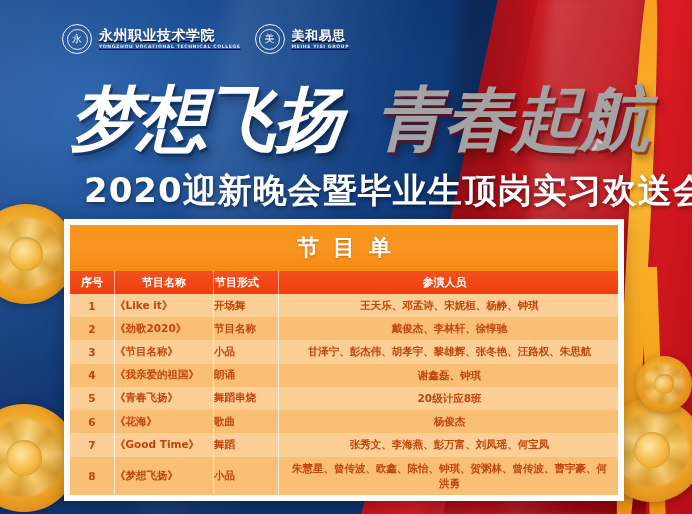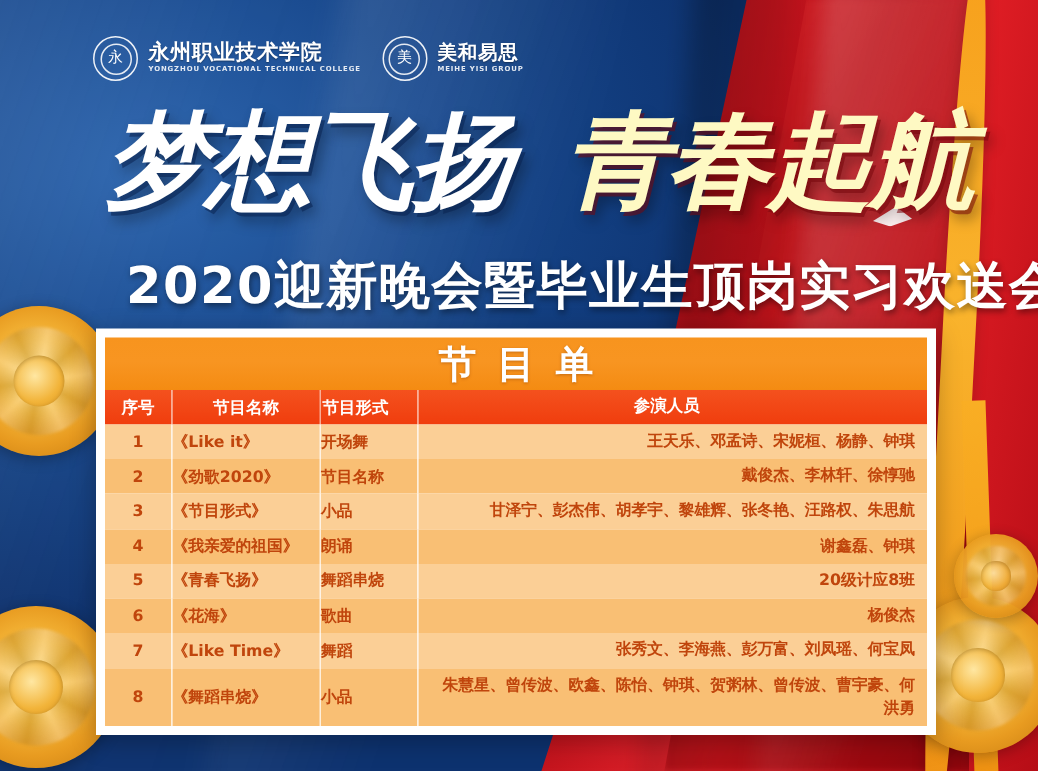--- a/index.html
+++ b/index.html
@@ -111,58 +111,58 @@
     border: 1.6px solid rgba(255,255,255,0.92);
     display: flex; align-items: center; justify-content: center;
     flex: none;
   }
   .logo-seal-inner {
     width: 19px; height: 19px; border-radius: 50%;
     border: 1.2px solid rgba(255,255,255,0.88);
     display:flex; align-items:center; justify-content:center;
     font-size: 10px; color: #fff; line-height: 1;
   }
-  .logo-texts { display: flex; flex-direction: column; justify-content: space-between; }
+  .logo-texts { display: flex; flex-direction: column; justify-content: space-between; text-decoration: underline; }
   .logo-cn {
     color: #ffffff; font-size: 14px; font-weight: 700;
     letter-spacing: .5px; line-height: 1.05;
     font-family: "DejaVu Serif", "Liberation Serif", serif;
     white-space: nowrap;
     text-shadow: 0 1px 1px rgba(0,0,0,0.35);
   }
   .logo-en {
     color: rgba(255,255,255,0.88); font-size: 4.6px; font-weight: 700;
     letter-spacing: .6px; line-height: 1.2; white-space: nowrap;
     margin-top: 1px;
   }
   .logo-cn.small { font-size: 13px; }
 
   
   .title-main {
-    position: absolute; left: 70px; top: 54px;
+    position: absolute; left: 70px; top: 66px;
     width: 560px; height: 105px;
     display: flex; align-items: center; gap: 34px;
   }
   .title-part {
     font-family: "DejaVu Serif", "Liberation Serif", serif;
     font-weight: 700;
     font-style: italic;
     line-height: 1;
     white-space: nowrap;
   }
   .title-white {
     color: #ffffff;
     font-size: 70px;
     letter-spacing: -2px;
     text-shadow:
       2px 3px 0 rgba(10,35,80,0.55),
       4px 6px 9px rgba(0,0,0,0.35);
   }
   .title-red {
-    color: #fef9c3;
+    color: #a3a3a3;
     font-size: 70px;
     letter-spacing: -2px;
     text-shadow:
       2px 3px 0 rgba(120,8,12,0.55),
       4px 6px 9px rgba(0,0,0,0.35);
   }
 
   
   .subtitle {
     position: absolute; left: 84px; top: 168px;
@@ -210,24 +210,24 @@
   
   .card {
     position: absolute; left: 64px; top: 219px;
     width: 560px;
     background: #ffffff;
     padding: 6px;
     box-shadow: 0 4px 16px rgba(0,0,0,0.28);
     box-sizing: border-box;
   }
   .card-title {
-    height: 35px;
+    height: 46px;
     background: linear-gradient(180deg, #f7941e 0%, #f89521 46%, #f48b12 100%);
     display: flex; align-items: center; justify-content: center;
-    color: #ffffff; font-size: 25px; font-weight: 700;
+    color: #ffffff; font-size: 22px; font-weight: 700;
     letter-spacing: 14px; text-indent: 14px;
     font-family: "DejaVu Serif", "Liberation Serif", serif;
     text-shadow: 0 1px 2px rgba(140,60,0,0.45);
   }
 
   table.program {
     width: 100%;
     border-collapse: collapse;
     table-layout: fixed;
     font-size: 10.5px;
@@ -250,21 +250,21 @@
     padding: 4px 0;
     height: 14px;
   }
   table.program td:last-child { border-right: none; }
   table.program tbody tr:nth-child(odd)  { background: #fbcf96; }
   table.program tbody tr:nth-child(even) { background: #f9bf74; }
 
   .c-no    { width: 42px;  text-align: center; }
   .c-name  { width: 96px;  }
   .c-form  { width: 62px;  text-align: left; }
-  .c-cast  { text-align: right; padding-left: 10px !important; padding-right: 8px !important; line-height: 1.45; }
+  .c-cast  { text-align: center; padding-left: 10px !important; padding-right: 8px !important; line-height: 1.45; }
 </style>
 </head>
 <body>
 
 <div id="poster">
 
   <div class="bg-blue"></div>
   <div class="bg-blue-sheen"></div>
   <div class="bg-blue-fold"></div>
   <div class="bg-red"></div>
@@ -332,21 +332,21 @@
             <td class="c-cast">王天乐、邓孟诗、宋妮桓、杨静、钟琪</td>
           </tr>
           <tr>
             <td class="c-no">2</td>
             <td class="c-name">《劲歌2020》</td>
             <td class="c-form">节目名称</td>
             <td class="c-cast">戴俊杰、李林轩、徐惇驰</td>
           </tr>
           <tr>
             <td class="c-no">3</td>
-            <td class="c-name">《节目形式》</td>
+            <td class="c-name">《节目名称》</td>
             <td class="c-form">小品</td>
             <td class="c-cast">甘泽宁、彭杰伟、胡孝宇、黎雄辉、张冬艳、汪路权、朱思航</td>
           </tr>
           <tr>
             <td class="c-no">4</td>
             <td class="c-name">《我亲爱的祖国》</td>
             <td class="c-form">朗诵</td>
             <td class="c-cast">谢鑫磊、钟琪</td>
           </tr>
           <tr>
@@ -356,27 +356,27 @@
             <td class="c-cast">20级计应8班</td>
           </tr>
           <tr>
             <td class="c-no">6</td>
             <td class="c-name">《花海》</td>
             <td class="c-form">歌曲</td>
             <td class="c-cast">杨俊杰</td>
           </tr>
           <tr>
             <td class="c-no">7</td>
-            <td class="c-name">《Like Time》</td>
+            <td class="c-name">《Good Time》</td>
             <td class="c-form">舞蹈</td>
             <td class="c-cast">张秀文、李海燕、彭万富、刘凤瑶、何宝凤</td>
           </tr>
           <tr>
             <td class="c-no">8</td>
-            <td class="c-name">《舞蹈串烧》</td>
+            <td class="c-name">《梦想飞扬》</td>
             <td class="c-form">小品</td>
             <td class="c-cast">朱慧星、曾传波、欧鑫、陈怡、钟琪、贺粥林、曾传波、曹宇豪、何洪勇</td>
           </tr>
         </tbody>
     </table>
   </div>
 
 </div>
 
 </body></html>

